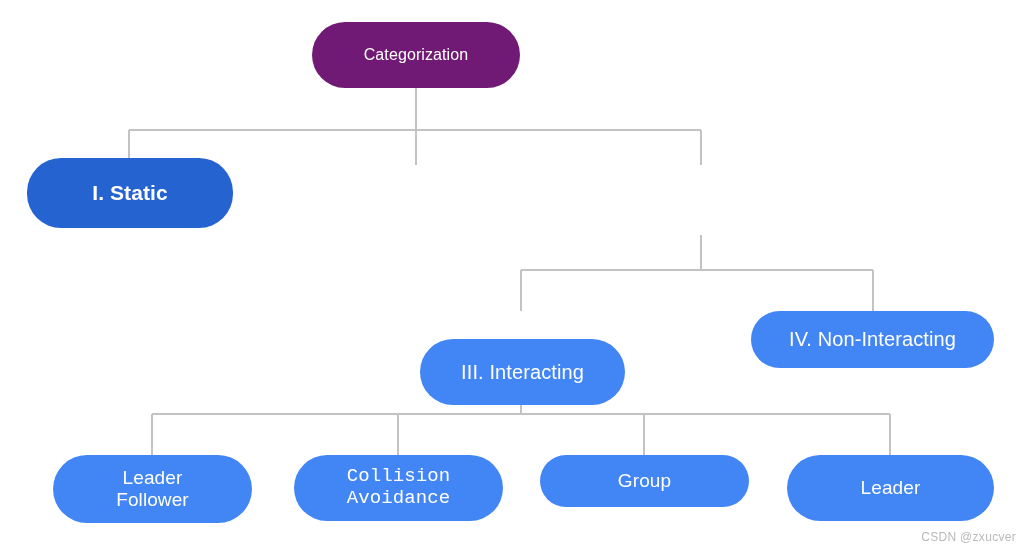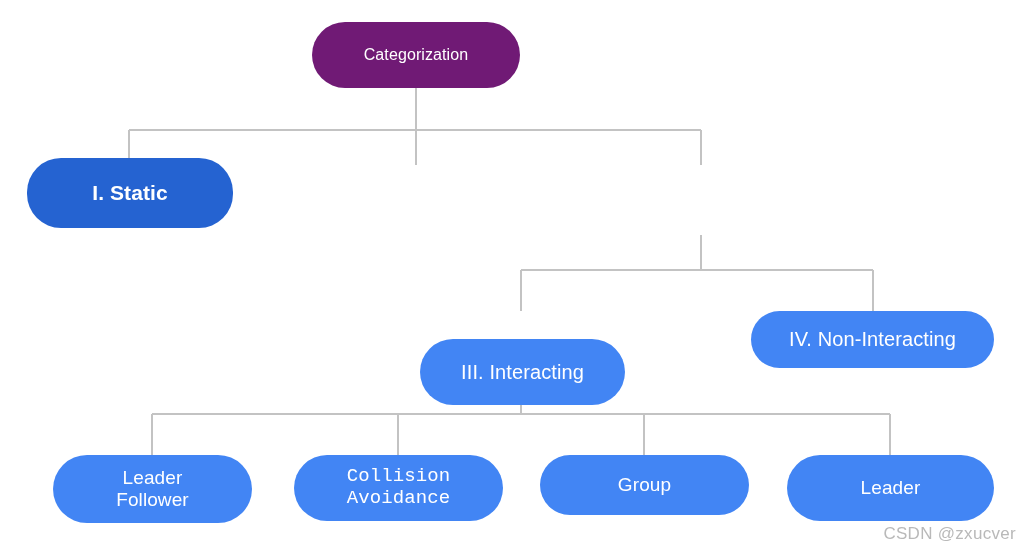--- a/index.html
+++ b/index.html
@@ -54,21 +54,21 @@
   .lvl-root  { background: #701a75; font-size: 16px; }
   .lvl-two   { background: #2563d1; font-size: 21px; }
   .lvl-three { background: #4285f4; font-size: 20px; }
   .lvl-four  { background: #4285f4; font-size: 19px; }
 
   
   #watermark {
     position: absolute;
     right: 12px;
     bottom: 6px;
-    font-size: 17px;
+    font-size: 12px;
     color: #b9b9b9;
     letter-spacing: 0.3px;
     white-space: nowrap;
     text-align: center;
   }
 </style>
 </head>
 <body>
 
 <div id="canvas">
@@ -117,21 +117,21 @@
   <div class="node lvl-four" style="left:53px; top:455px; width:199px; height:68px;">
     <span class="label">Leader
 Follower</span>
   </div>
 
   <div class="node lvl-four" style="left:294px; top:455px; width:209px; height:66px;font-family:Liberation Mono, monospace;">
     <span class="label">Collision
 Avoidance</span>
   </div>
 
-  <div class="node lvl-four" style="left:540px; top:455px; width:209px; height:60px;">
+  <div class="node lvl-four" style="left:540px; top:455px; width:209px; height:52px;">
     <span class="label">Group</span>
   </div>
 
   <div class="node lvl-four" style="left:787px; top:455px; width:207px; height:66px;">
     <span class="label">Leader</span>
   </div>
 
   <div id="watermark">CSDN @zxucver</div>
 
 </div>

